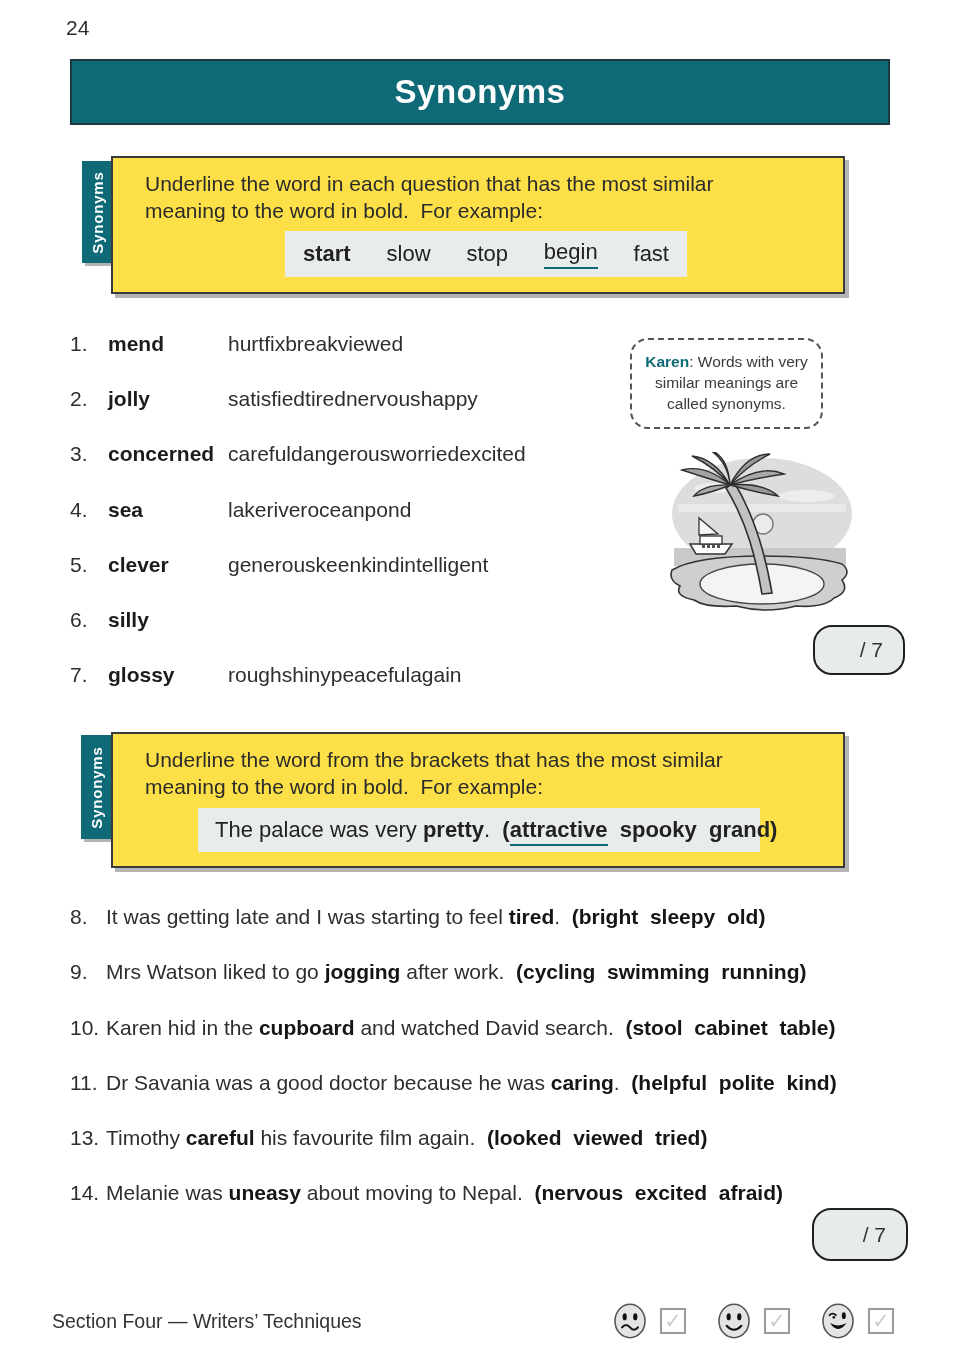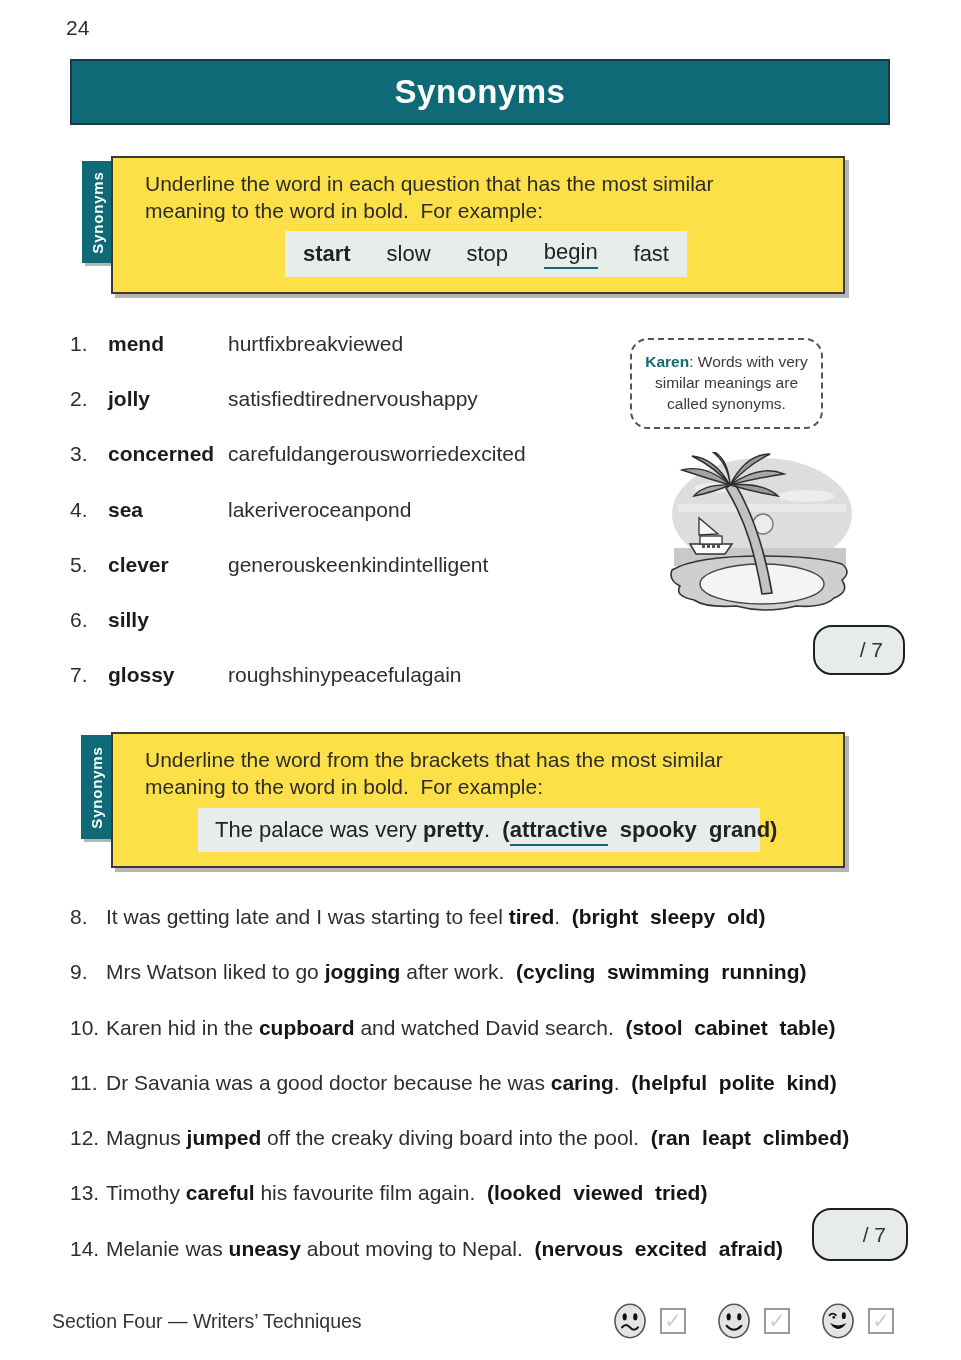--- a/index.html
+++ b/index.html
@@ -250,24 +250,20 @@
     </div>
     <div class="qrow2">
       <span class="qnum2">10.</span>
       <span class="sent"><span>Karen hid in the </span><b>cupboard</b><span> and watched David search. &nbsp;</span><b class="brk">(stool &nbsp;cabinet &nbsp;table)</b></span>
     </div>
     <div class="qrow2">
       <span class="qnum2">11.</span>
       <span class="sent"><span>Dr Savania was a good doctor because he was </span><b>caring</b><span>. &nbsp;</span><b class="brk">(helpful &nbsp;polite &nbsp;kind)</b></span>
     </div>
     <div class="qrow2">
-      <span class="qnum2">12.</span>
-      <span class="sent"><span>Magnus </span><b>jumped</b><span> off the creaky diving board into the pool. &nbsp;</span><b class="brk">(ran &nbsp;leapt &nbsp;climbed)</b></span>
-    </div>
-    <div class="qrow2">
       <span class="qnum2">13.</span>
       <span class="sent"><span>Timothy </span><b>careful</b><span> his favourite film again. &nbsp;</span><b class="brk">(looked &nbsp;viewed &nbsp;tried)</b></span>
     </div>
     <div class="qrow2">
       <span class="qnum2">14.</span>
       <span class="sent"><span>Melanie was </span><b>uneasy</b><span> about moving to Nepal. &nbsp;</span><b class="brk">(nervous &nbsp;excited &nbsp;afraid)</b></span>
     </div>
   </div>
 
   <div class="score score2">

